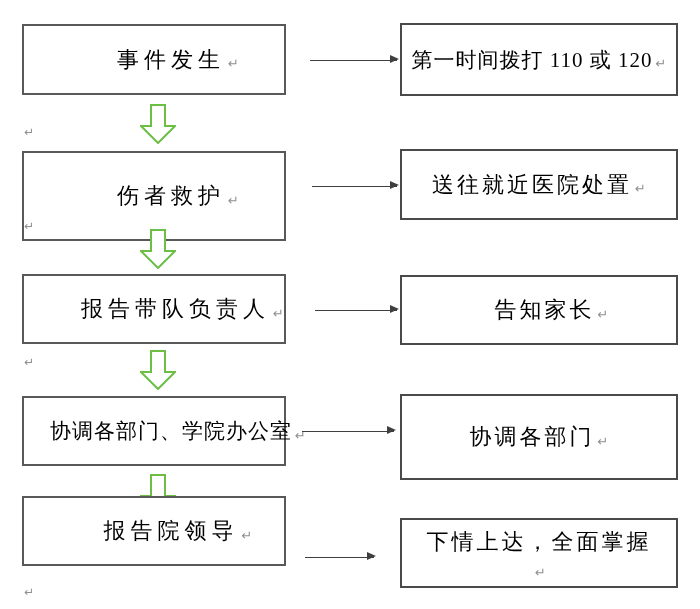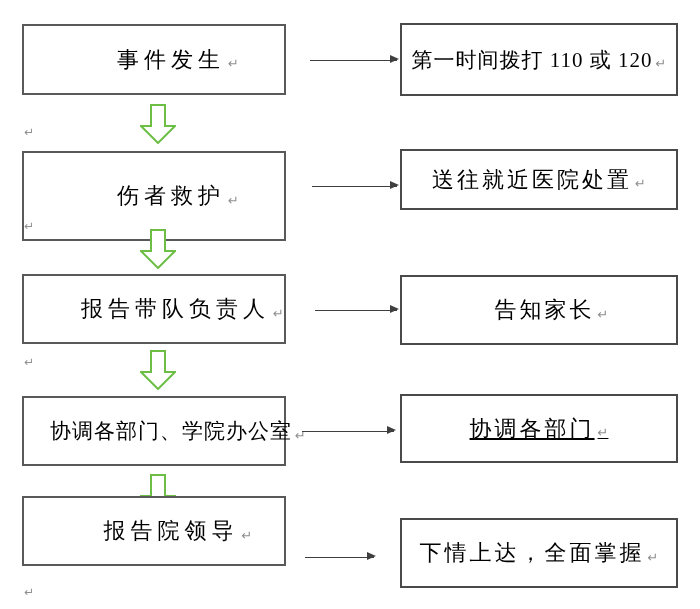--- a/index.html
+++ b/index.html
@@ -19,24 +19,24 @@
     white-space:nowrap;
   }
   .lbox{left:22px;width:264px;border:2px solid #595959;letter-spacing:5px;padding-left:48px;}
   .rbox{left:400px;width:278px;border:2px solid #4a4a4a;letter-spacing:3px;}
   .l1{top:24px;height:71px;}
   .l2{top:151px;height:90px;}
   .l3{top:274px;height:70px;justify-content:flex-end;}
   .l4{top:396px;height:70px;font-size:21px;letter-spacing:1px;}
   .l5{top:496px;height:70px;}
   .r1{top:23px;height:73px;font-size:21px;letter-spacing:1px;}
-  .r2{top:149px;height:61px;}
+  .r2{top:149px;height:71px;}
   .r3{top:275px;height:70px;padding-left:25px;}
-  .r4{top:394px;height:69px;text-decoration:underline;}
-  .r5{top:518px;height:70px;}
+  .r4{top:394px;height:86px;}
+  .r5{top:518px;height:70px;flex-direction:column;}
   .label{display:inline-block;}
   .pmark{
     display:inline-block;
     letter-spacing:0;
     font-size:13px;color:#8f8f8f;
     margin-left:3px;margin-top:8px;
     font-family:"DejaVu Sans",sans-serif;
   }
   .pmark-margin{
     position:absolute;left:24px;

